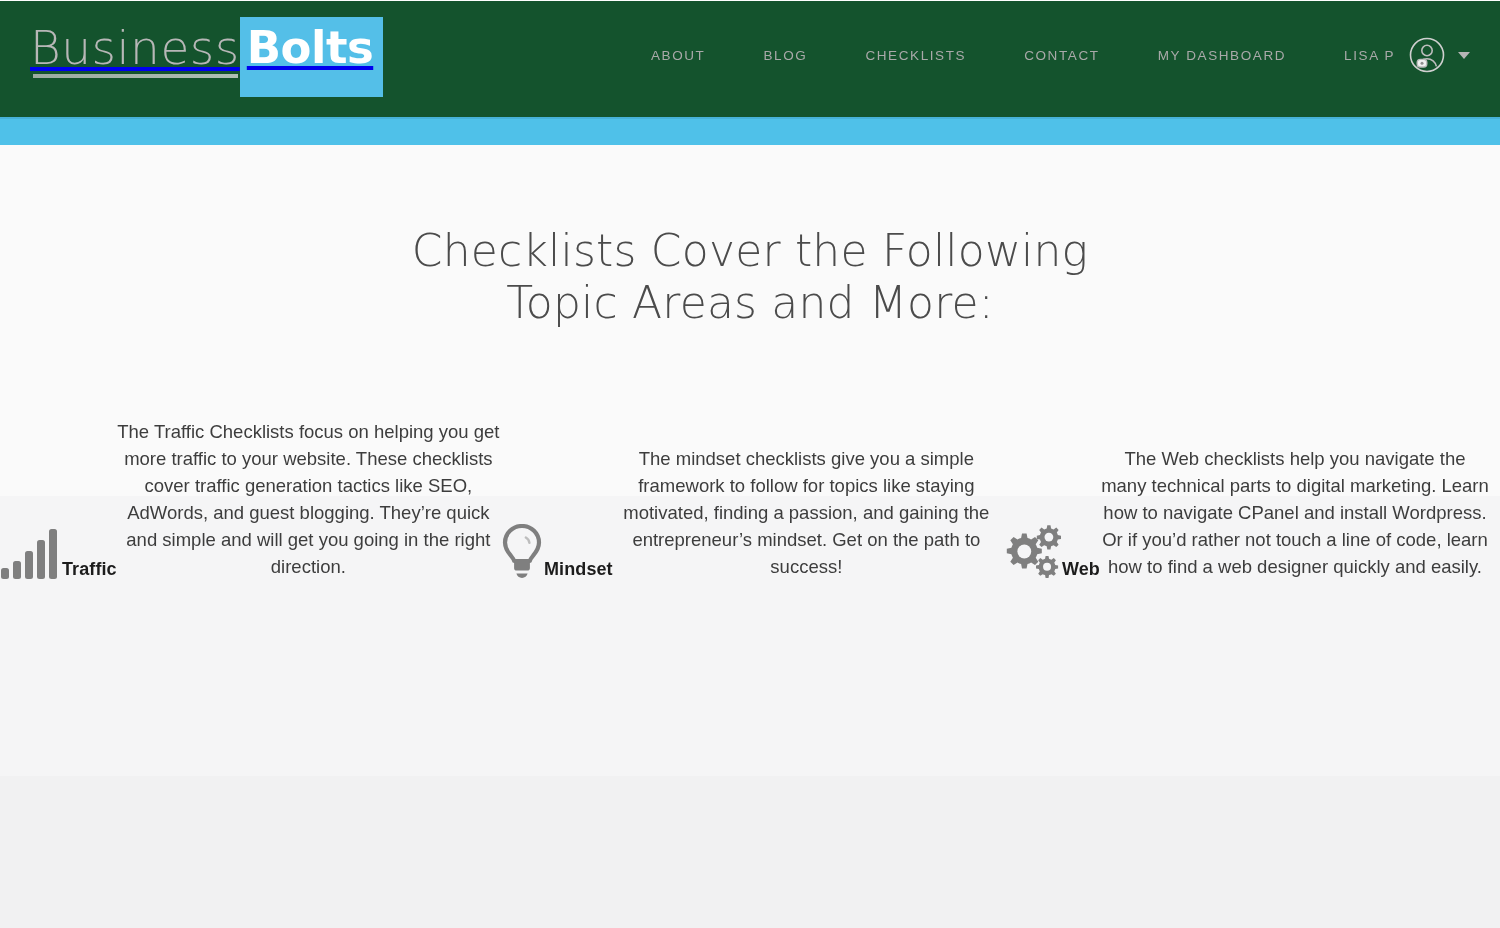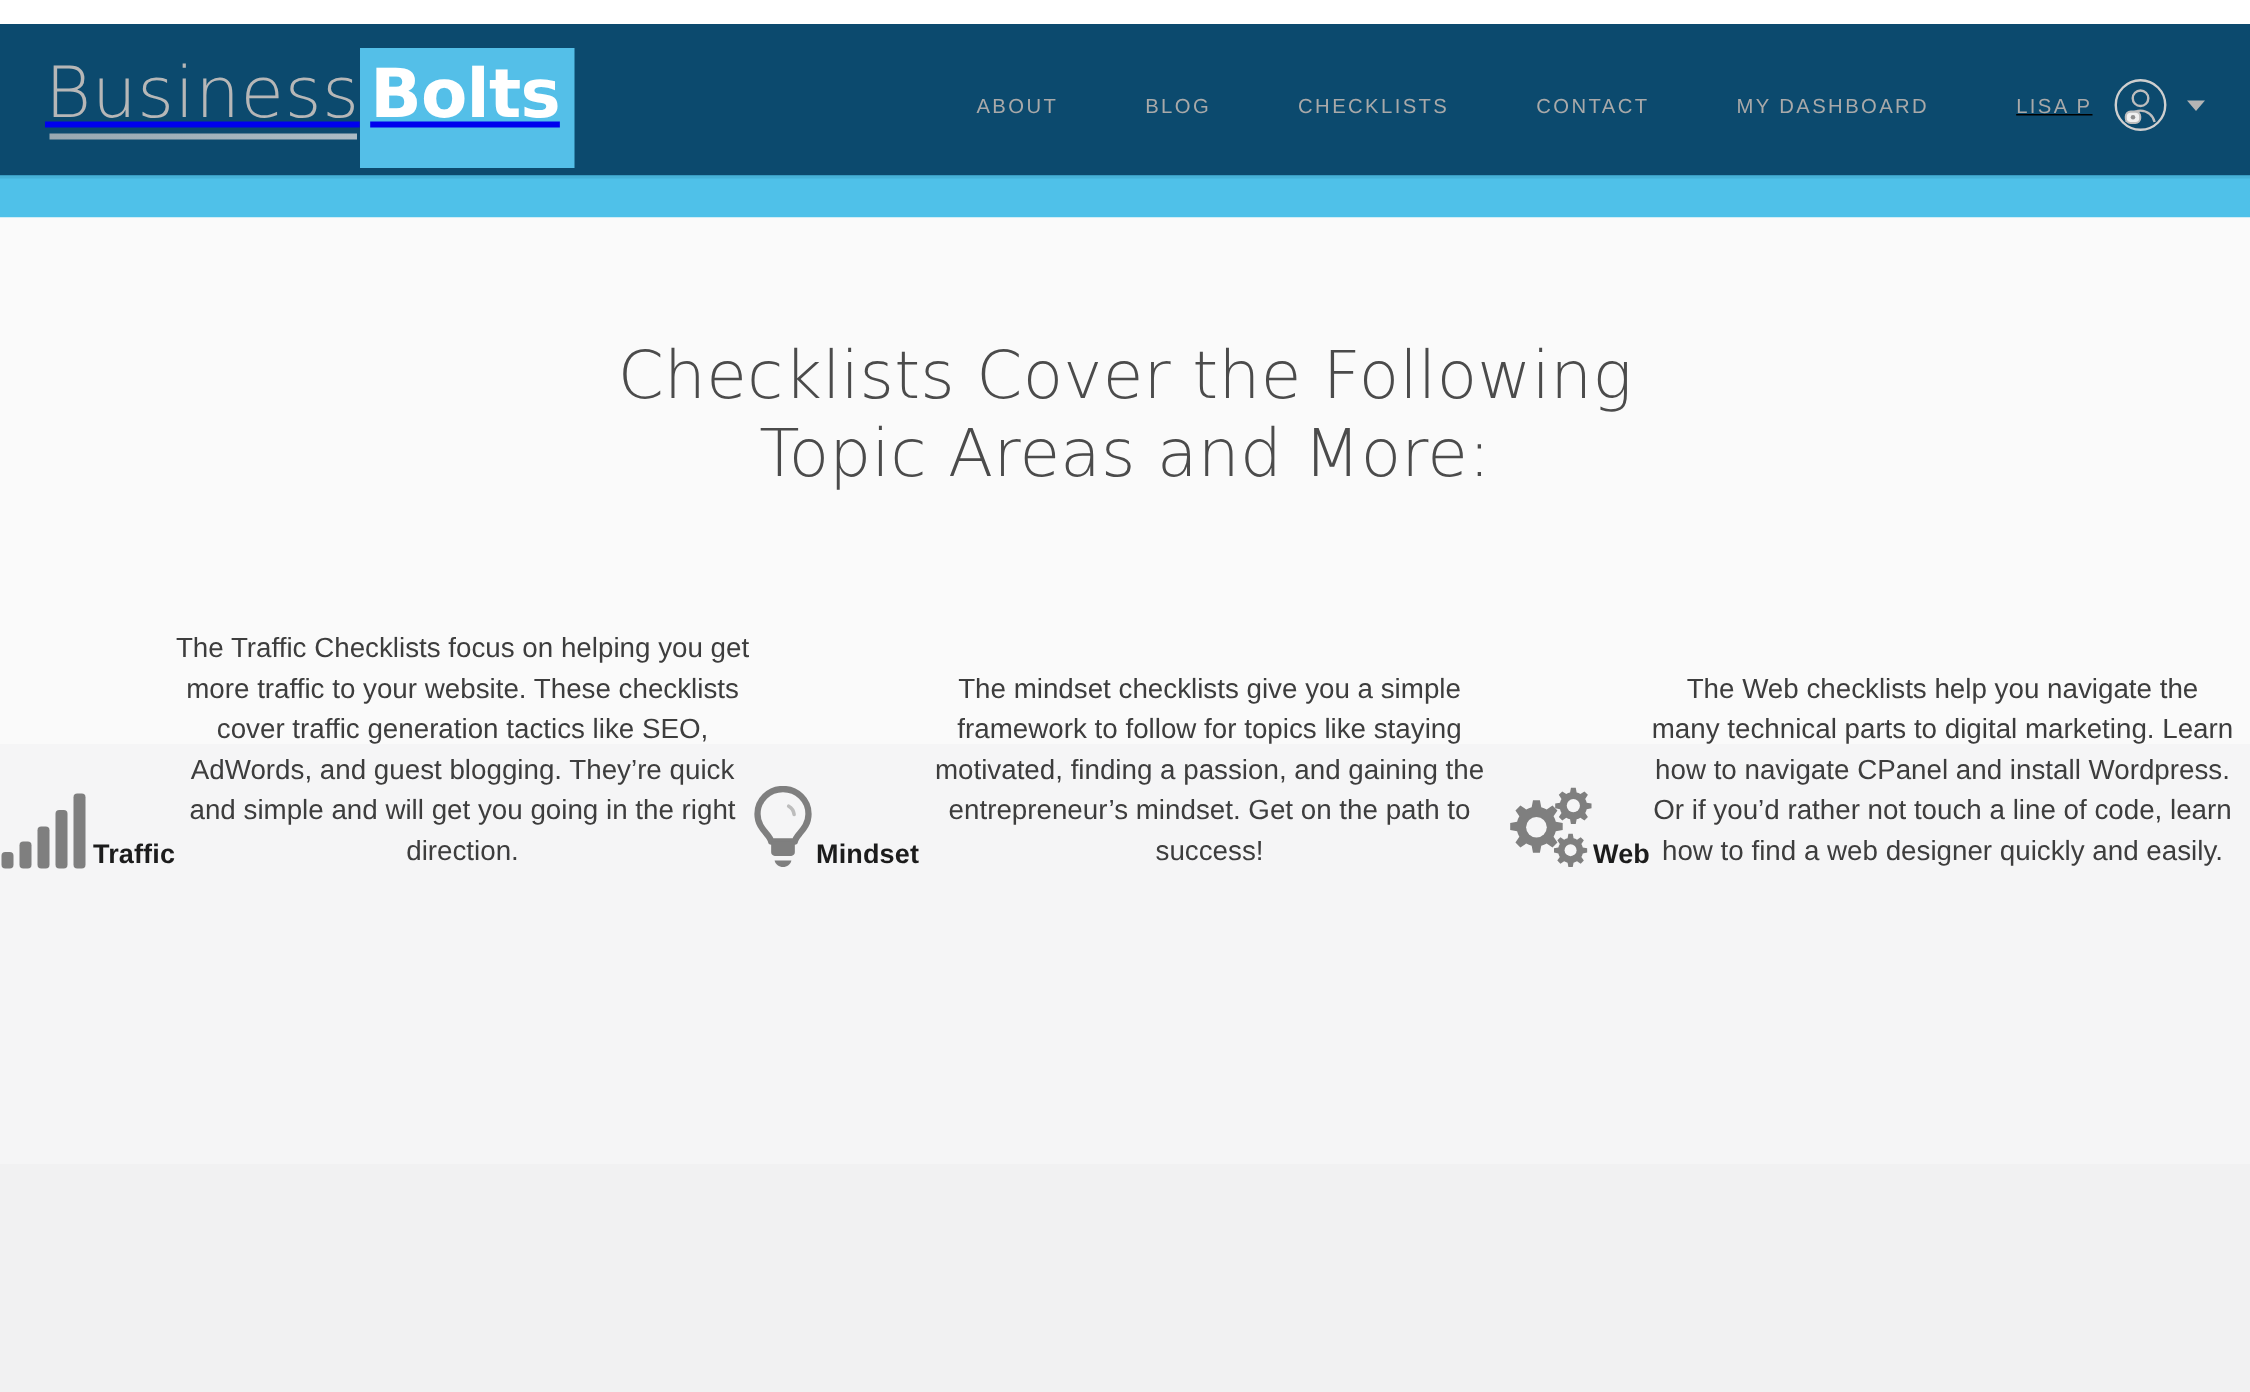--- a/index.html
+++ b/index.html
@@ -15,24 +15,24 @@
     position: relative;
     width: 1500px;
     height: 928px;
     overflow: hidden;
     background: #ffffff;
   }
 
   
   .site-header {
     position: absolute;
-    top: 16px; left: 0;
+    top: 1px; left: 0;
     width: 1500px;
     height: 117px;
-    background: #0c4a6e;
+    background: #14532d;
     display: flex;
     align-items: center;
     padding-left: 24px;
   }
   .logo {
     position: absolute;
     left: 30px;
     top: 16px;
     display: flex;
     align-items: flex-start;
@@ -87,21 +87,20 @@
     text-decoration: none;
     padding: 0 29px;
     white-space: nowrap;
     cursor: pointer;
   }
   .account {
     display: flex;
     align-items: center;
     padding-left: 29px;
     cursor: pointer;
-    text-decoration: underline;
   }
   .account-name {
     font-family: "Liberation Sans", sans-serif;
     font-size: 13.5px;
     letter-spacing: 1.6px;
     color: #a9a9a9;
     white-space: nowrap;
     margin-right: 14px;
   }
   .avatar {

